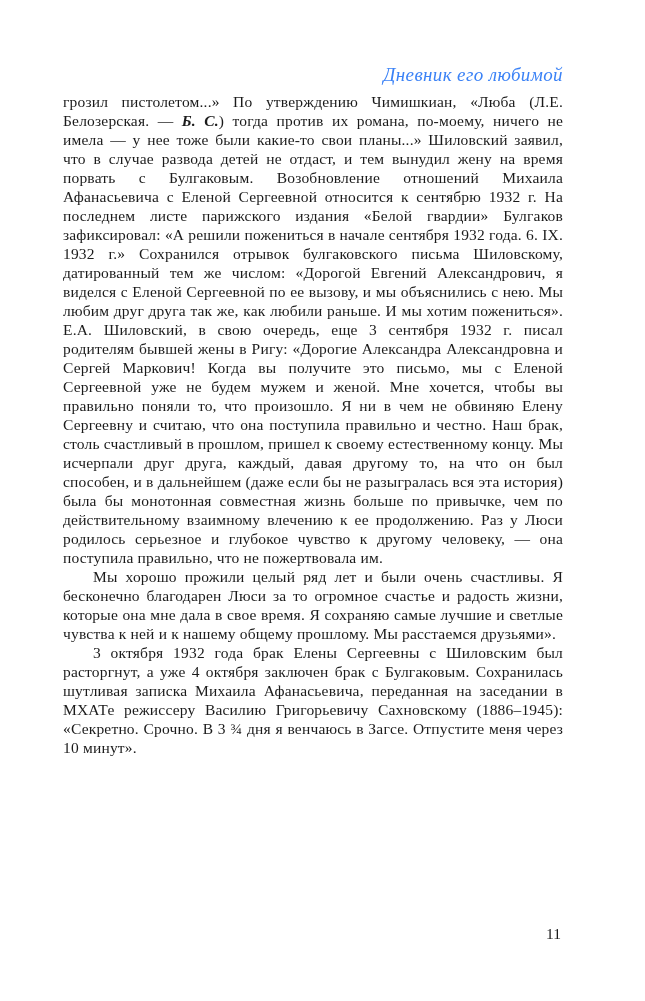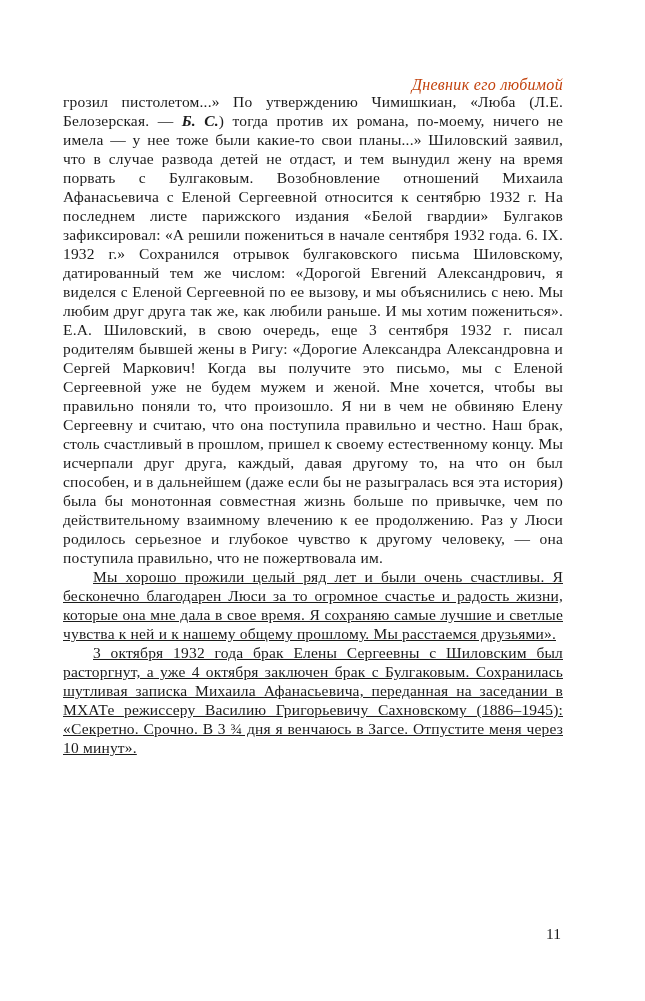--- a/index.html
+++ b/index.html
@@ -11,47 +11,46 @@
     position: relative;
     width: 645px;
     height: 1001px;
     background: #ffffff;
     font-family: "Liberation Serif", "DejaVu Serif", serif;
     color: #1b1b1b;
     overflow: hidden;
   }
   .running-header {
     position: absolute;
-    top: 76px;
+    top: 64px;
     right: 82px;
     font-style: italic;
-    font-size: 16px;
+    font-size: 19px;
     letter-spacing: 0.02em;
-    color: #c2410c;
+    color: #3b82f6;
   }
   .body-text {
     position: absolute;
     top: 92px;
     left: 63px;
     width: 500px;
     font-size: 15.5px;
     line-height: 19px;
     text-align: justify;
     letter-spacing: 0.012em;
     hyphens: auto;
     -webkit-hyphens: auto;
   }
   .body-text p {
     margin: 0;
     padding: 0;
     text-indent: 0;
   }
   .body-text p.indented {
     text-indent: 30px;
-    text-decoration: underline;
   }
   .author-initials {
     font-style: italic;
     font-weight: bold;
   }
   .page-number {
     position: absolute;
     bottom: 58px;
     right: 84px;
     font-size: 15.5px;

